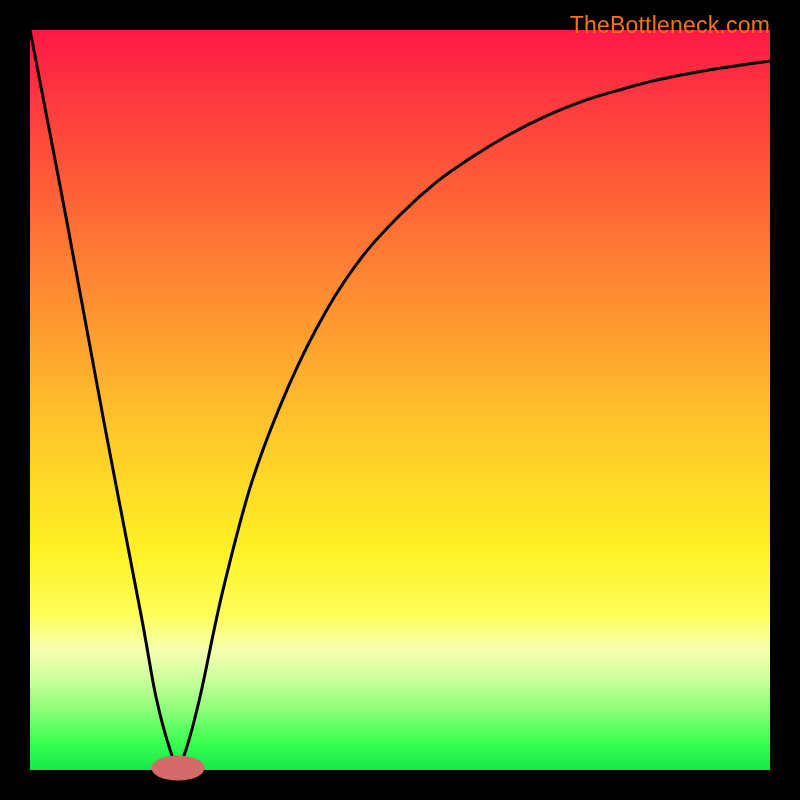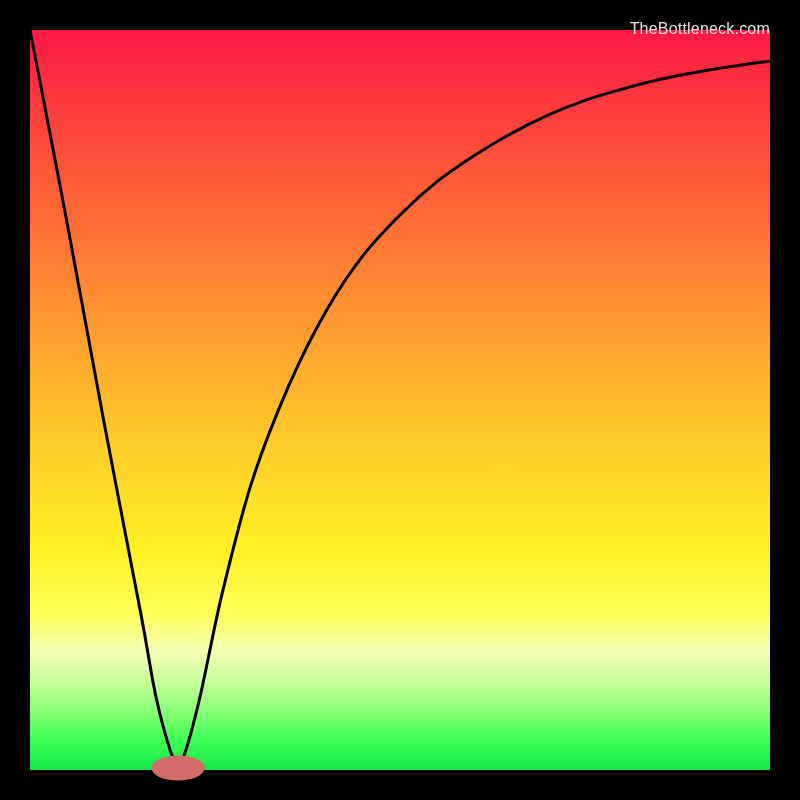--- a/index.html
+++ b/index.html
@@ -43,24 +43,24 @@
   .plot-area svg {
     position: absolute;
     left: 0;
     top: 0;
     width: 100%;
     height: 100%;
     overflow: visible;
   }
   .watermark {
     position: absolute;
-    top: 20px;
+    top: 12px;
     right: 30px;
-    color: #e5e5e5;
-    font-size: 16px;
+    color: #f97316;
+    font-size: 23px;
     letter-spacing: 0.2px;
     user-select: none;
   }
 </style>
 </head>
 <body>
 
 <div class="frame">
 
   <div class="plot-area">

